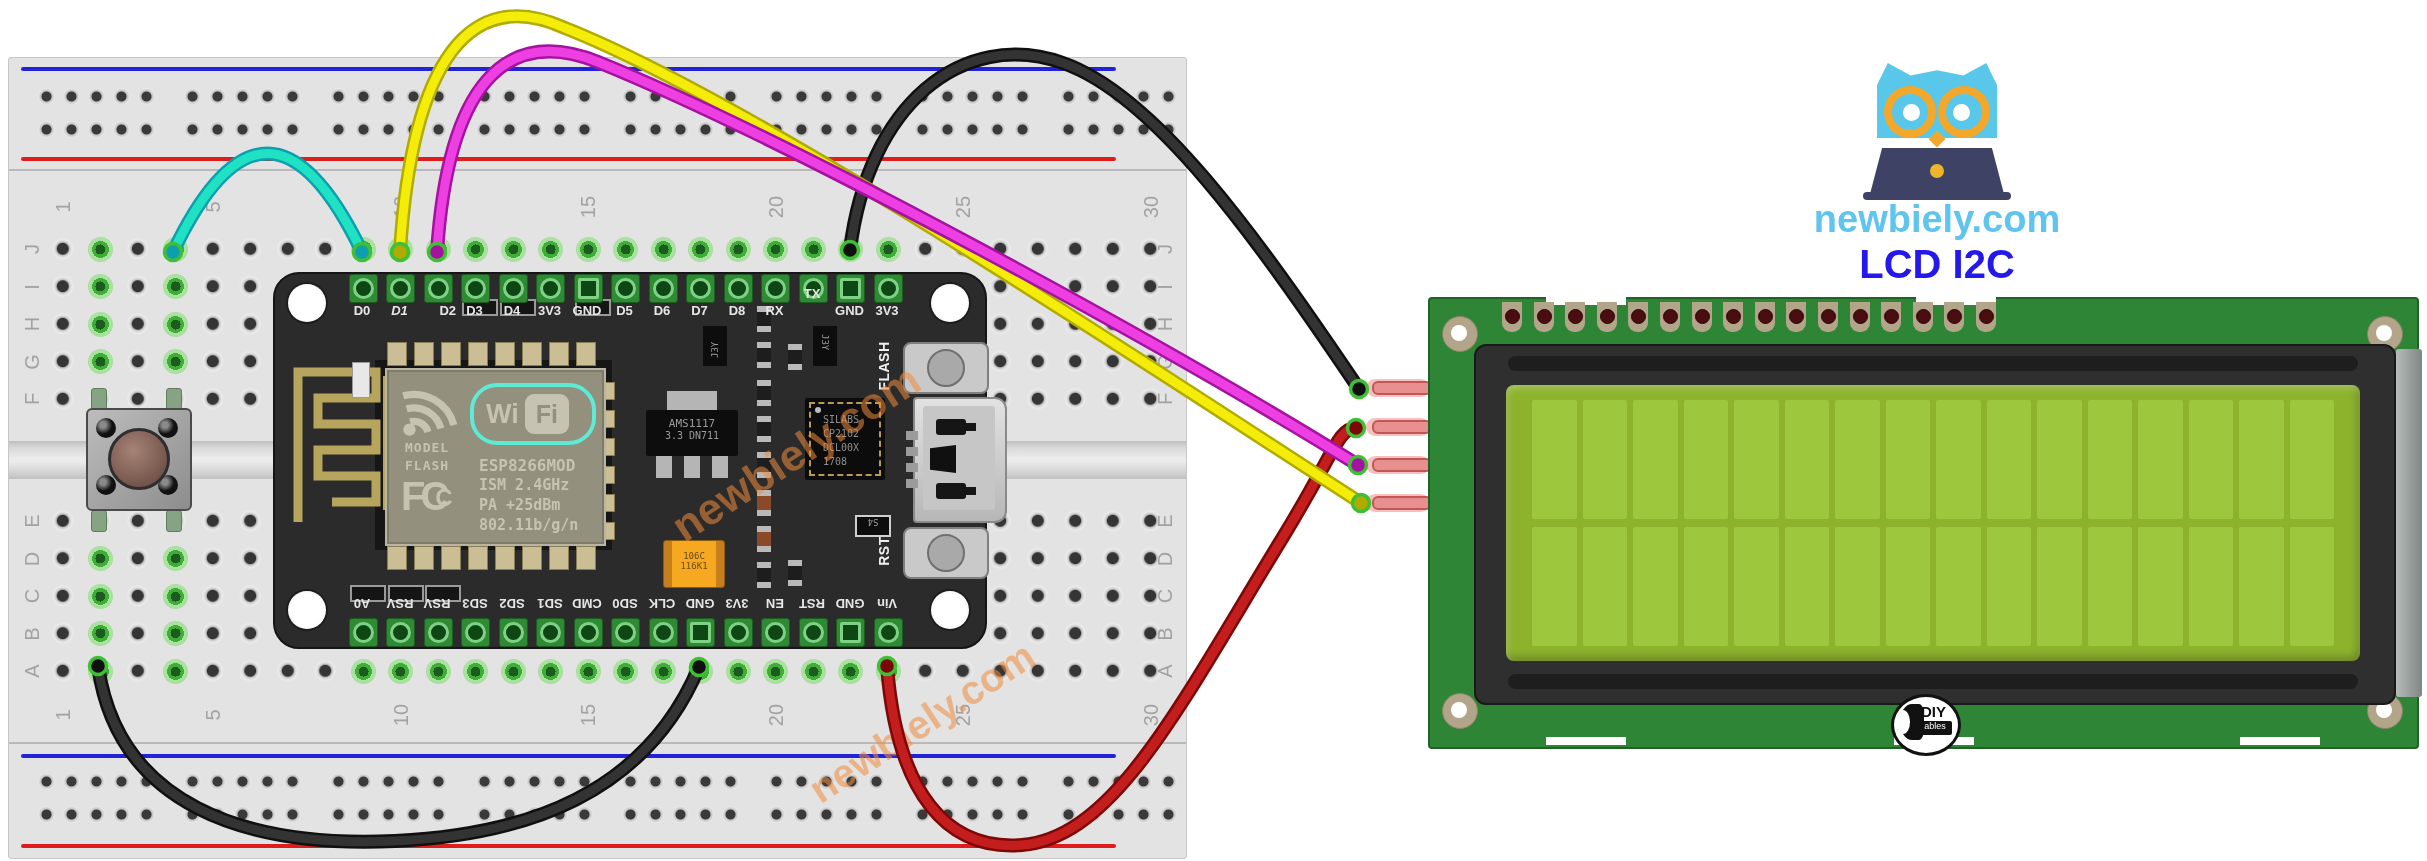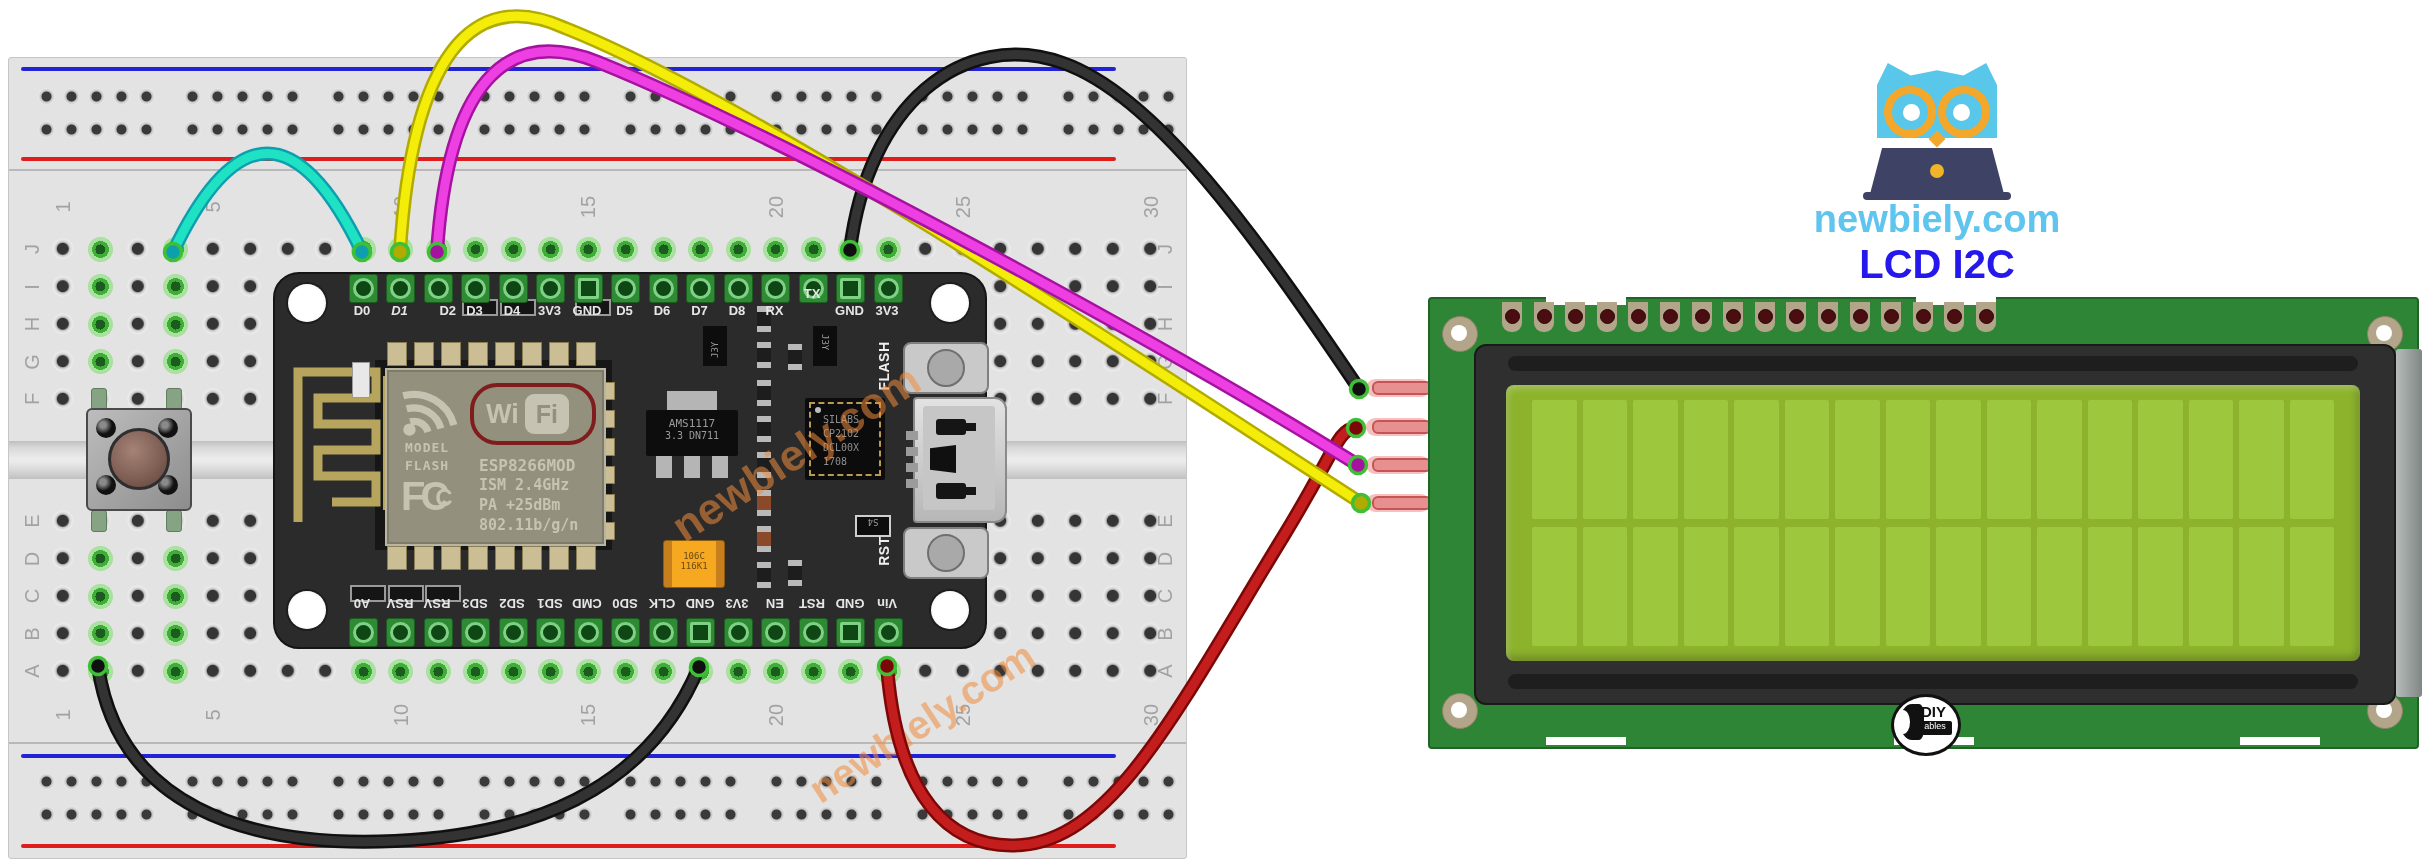--- a/index.html
+++ b/index.html
@@ -41,21 +41,21 @@
   .padin{position:absolute;left:3px;top:3px;width:15px;height:15px;background:#0e4713;border:3px solid #7ed185;border-radius:50%;}
   .padin.sq{border-radius:2px;}
   .pinlbl{width:38px;text-align:center;color:#e6e6e6;font-size:13px;font-weight:bold;}
   .pinlbl.flip{transform:rotate(180deg);}
   .espbase{left:375px;top:360px;width:237px;height:190px;background:#161616;}
   .espcan{left:385px;top:368px;width:217px;height:174px;background:#93907e;border:2px solid #b8b5a3;
       box-shadow:inset 0 0 0 2px #7e7b6a;}
   .tanpad{background:#cbbe94;border:1px solid #8a7d54;}
   .mono{font-family:"DejaVu Sans Mono",monospace;}
   .modtxt{color:#c6c3b2;}
-  .wifibox{left:470px;top:382px;width:118px;height:54px;border:4px solid #7f1d1d;border-radius:27px;
+  .wifibox{left:470px;top:382px;width:118px;height:54px;border:4px solid #5eead4;border-radius:27px;
       display:flex;align-items:center;}
   .fibox{background:#c6c3b2;color:#93907e;border-radius:9px;width:44px;height:40px;display:flex;
       align-items:center;justify-content:center;font-weight:bold;font-size:25px;margin-left:6px;}
   .jumper{width:32px;height:13px;background:#151515;border:2px solid #9a9a9a;}
   .smdv{width:14px;height:26px;background:linear-gradient(180deg,#b9b9b9 0 22%,#1d1d1d 22% 78%,#b9b9b9 78%);}
   .smdv.brown{background:linear-gradient(180deg,#b9b9b9 0 22%,#8a4a2a 22% 78%,#b9b9b9 78%);}
   .tactile{width:82px;height:48px;background:#c9c9c9;border:2px solid #7f7f7f;border-radius:8px;}
   .tactcap{width:34px;height:34px;border-radius:50%;background:#a9a9a9;border:2px solid #6f6f6f;}
   .sidelbl{width:80px;height:20px;text-align:center;color:#efefef;font-weight:bold;font-size:14px;
       transform:rotate(-90deg);letter-spacing:.5px;}

